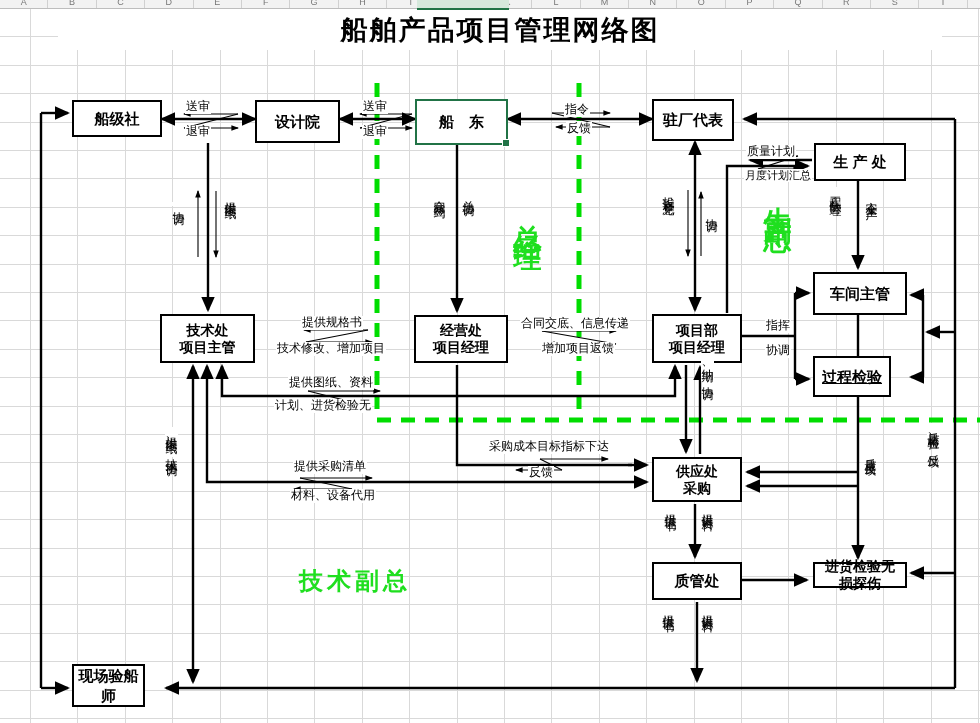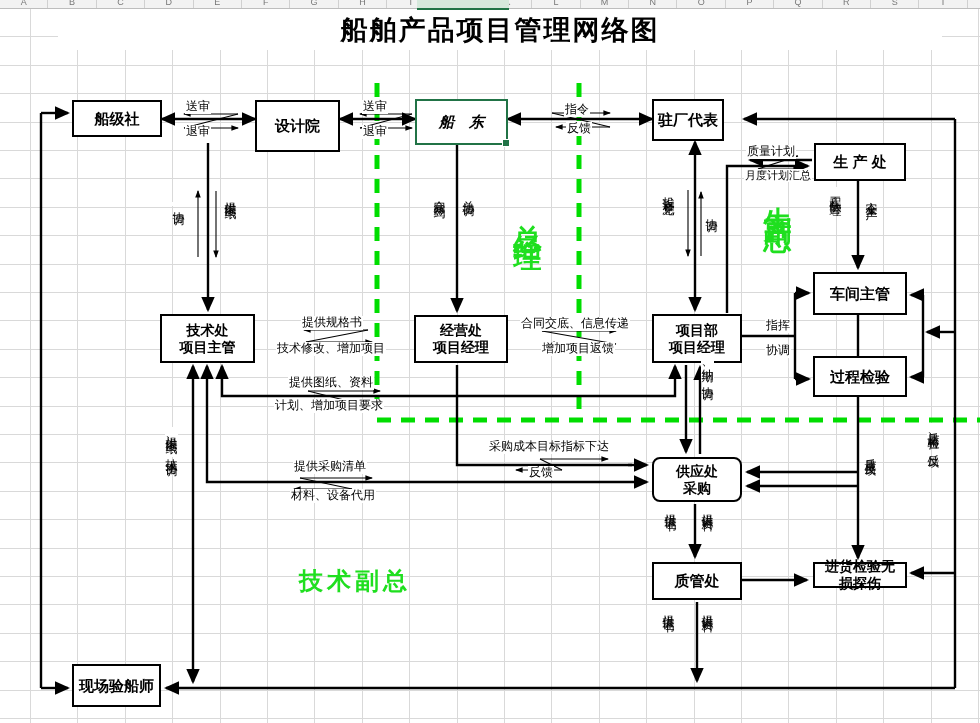--- a/index.html
+++ b/index.html
@@ -163,82 +163,82 @@
       <line x1="198" y1="257" x2="198" y2="191" marker-end="url(#as)"></line>
       <line x1="216" y1="191" x2="216" y2="257" marker-end="url(#as)"></line>
       <line x1="688" y1="190" x2="688" y2="256" marker-end="url(#as)"></line>
       <line x1="701" y1="256" x2="701" y2="192" marker-end="url(#as)"></line>
     </g>
   </svg>
 
   <div class="box" style="left:72px;top:100px;width:90px;height:37px;">
       <span>船级社</span>
     </div>
-  <div class="box" style="left:255px;top:100px;width:85px;height:52px;">
+  <div class="box" style="left:255px;top:100px;width:85px;height:43px;">
       <span>设计院</span>
     </div>
-  <div class="box selected" style="left:415px;top:99px;width:93px;height:46px;font-style:italic;">
+  <div class="box selected" style="left:415px;top:99px;width:93px;height:46px;">
       <span>船　东</span>
       <span class="handle"></span>
     </div>
-  <div class="box" style="left:652px;top:99px;width:72px;height:42px;">
+  <div class="box" style="left:652px;top:99px;width:82px;height:42px;">
       <span>驻厂代表</span>
     </div>
   <div class="box" style="left:814px;top:143px;width:92px;height:38px;">
       <span>生 产 处</span>
     </div>
   <div class="box" style="left:813px;top:272px;width:94px;height:43px;">
       <span>车间主管</span>
     </div>
-  <div class="box" style="left:813px;top:356px;width:94px;height:41px;">
+  <div class="box" style="left:813px;top:356px;width:78px;height:41px;text-decoration:underline;">
       <span>过程检验</span>
     </div>
   <div class="box sm" style="left:160px;top:314px;width:95px;height:49px;">
       <span>技术处</span>
       <span>项目主管</span>
     </div>
   <div class="box sm" style="left:414px;top:315px;width:94px;height:48px;">
       <span>经营处</span>
       <span>项目经理</span>
     </div>
   <div class="box sm" style="left:652px;top:314px;width:90px;height:49px;">
       <span>项目部</span>
       <span>项目经理</span>
     </div>
-  <div class="box sm" style="left:652px;top:457px;width:90px;height:45px;border-radius:8px;">
+  <div class="box sm" style="left:652px;top:457px;width:90px;height:45px;">
       <span>供应处</span>
       <span>采购</span>
     </div>
   <div class="box" style="left:652px;top:562px;width:90px;height:38px;">
       <span>质管处</span>
     </div>
   <div class="box sm" style="left:813px;top:562px;width:94px;height:26px;">
       <span>进货检验无</span>
       <span>损探伤</span>
     </div>
-  <div class="box" style="left:72px;top:664px;width:89px;height:43px;">
+  <div class="box" style="left:72px;top:664px;width:73px;height:43px;">
       <span>现场验船师</span>
     </div>
 
   <div class="hl" style="left:185px;top:100px;">送审</div>
   <div class="hl" style="left:185px;top:125px;">退审</div>
   <div class="hl" style="left:362px;top:100px;">送审</div>
   <div class="hl" style="left:362px;top:125px;">退审</div>
   <div class="hl" style="left:564px;top:103px;">指令</div>
   <div class="hl" style="left:566px;top:122px;">反馈</div>
   <div class="hl" style="left:746px;top:145px;">质量计划</div>
   <div class="hl f11" style="left:744px;top:169px;font-family:Liberation Serif, serif;">月度计划汇总</div>
   <div class="hl" style="left:301px;top:316px;">提供规格书</div>
   <div class="hl" style="left:276px;top:342px;">技术修改、增加项目</div>
   <div class="hl" style="left:520px;top:317px;">合同交底、信息传递</div>
   <div class="hl" style="left:541px;top:342px;">增加项目返馈</div>
   <div class="hl" style="left:765px;top:319px;">指挥</div>
   <div class="hl" style="left:765px;top:344px;">协调</div>
   <div class="hl" style="left:288px;top:376px;">提供图纸、资料</div>
-  <div class="hl" style="left:274px;top:399px;">计划、增加项目要求</div>
+  <div class="hl" style="left:274px;top:399px;">计划、进货检验无</div>
   <div class="hl" style="left:488px;top:440px;">采购成本目标指标下达</div>
   <div class="hl" style="left:528px;top:466px;">反馈</div>
   <div class="hl" style="left:293px;top:460px;">提供采购清单</div>
   <div class="hl" style="left:290px;top:489px;">材料、设备代用</div>
 
   <div class="vl" style="left:172px;top:202px;">协调</div>
   <div class="vl" style="left:224px;top:192px;">提供图纸</div>
   <div class="vl" style="left:433px;top:191px;">合同签约</div>
   <div class="vl" style="left:462px;top:191px;">总协调</div>
   <div class="vl" style="left:662px;top:187px;">投诉和意见</div>

